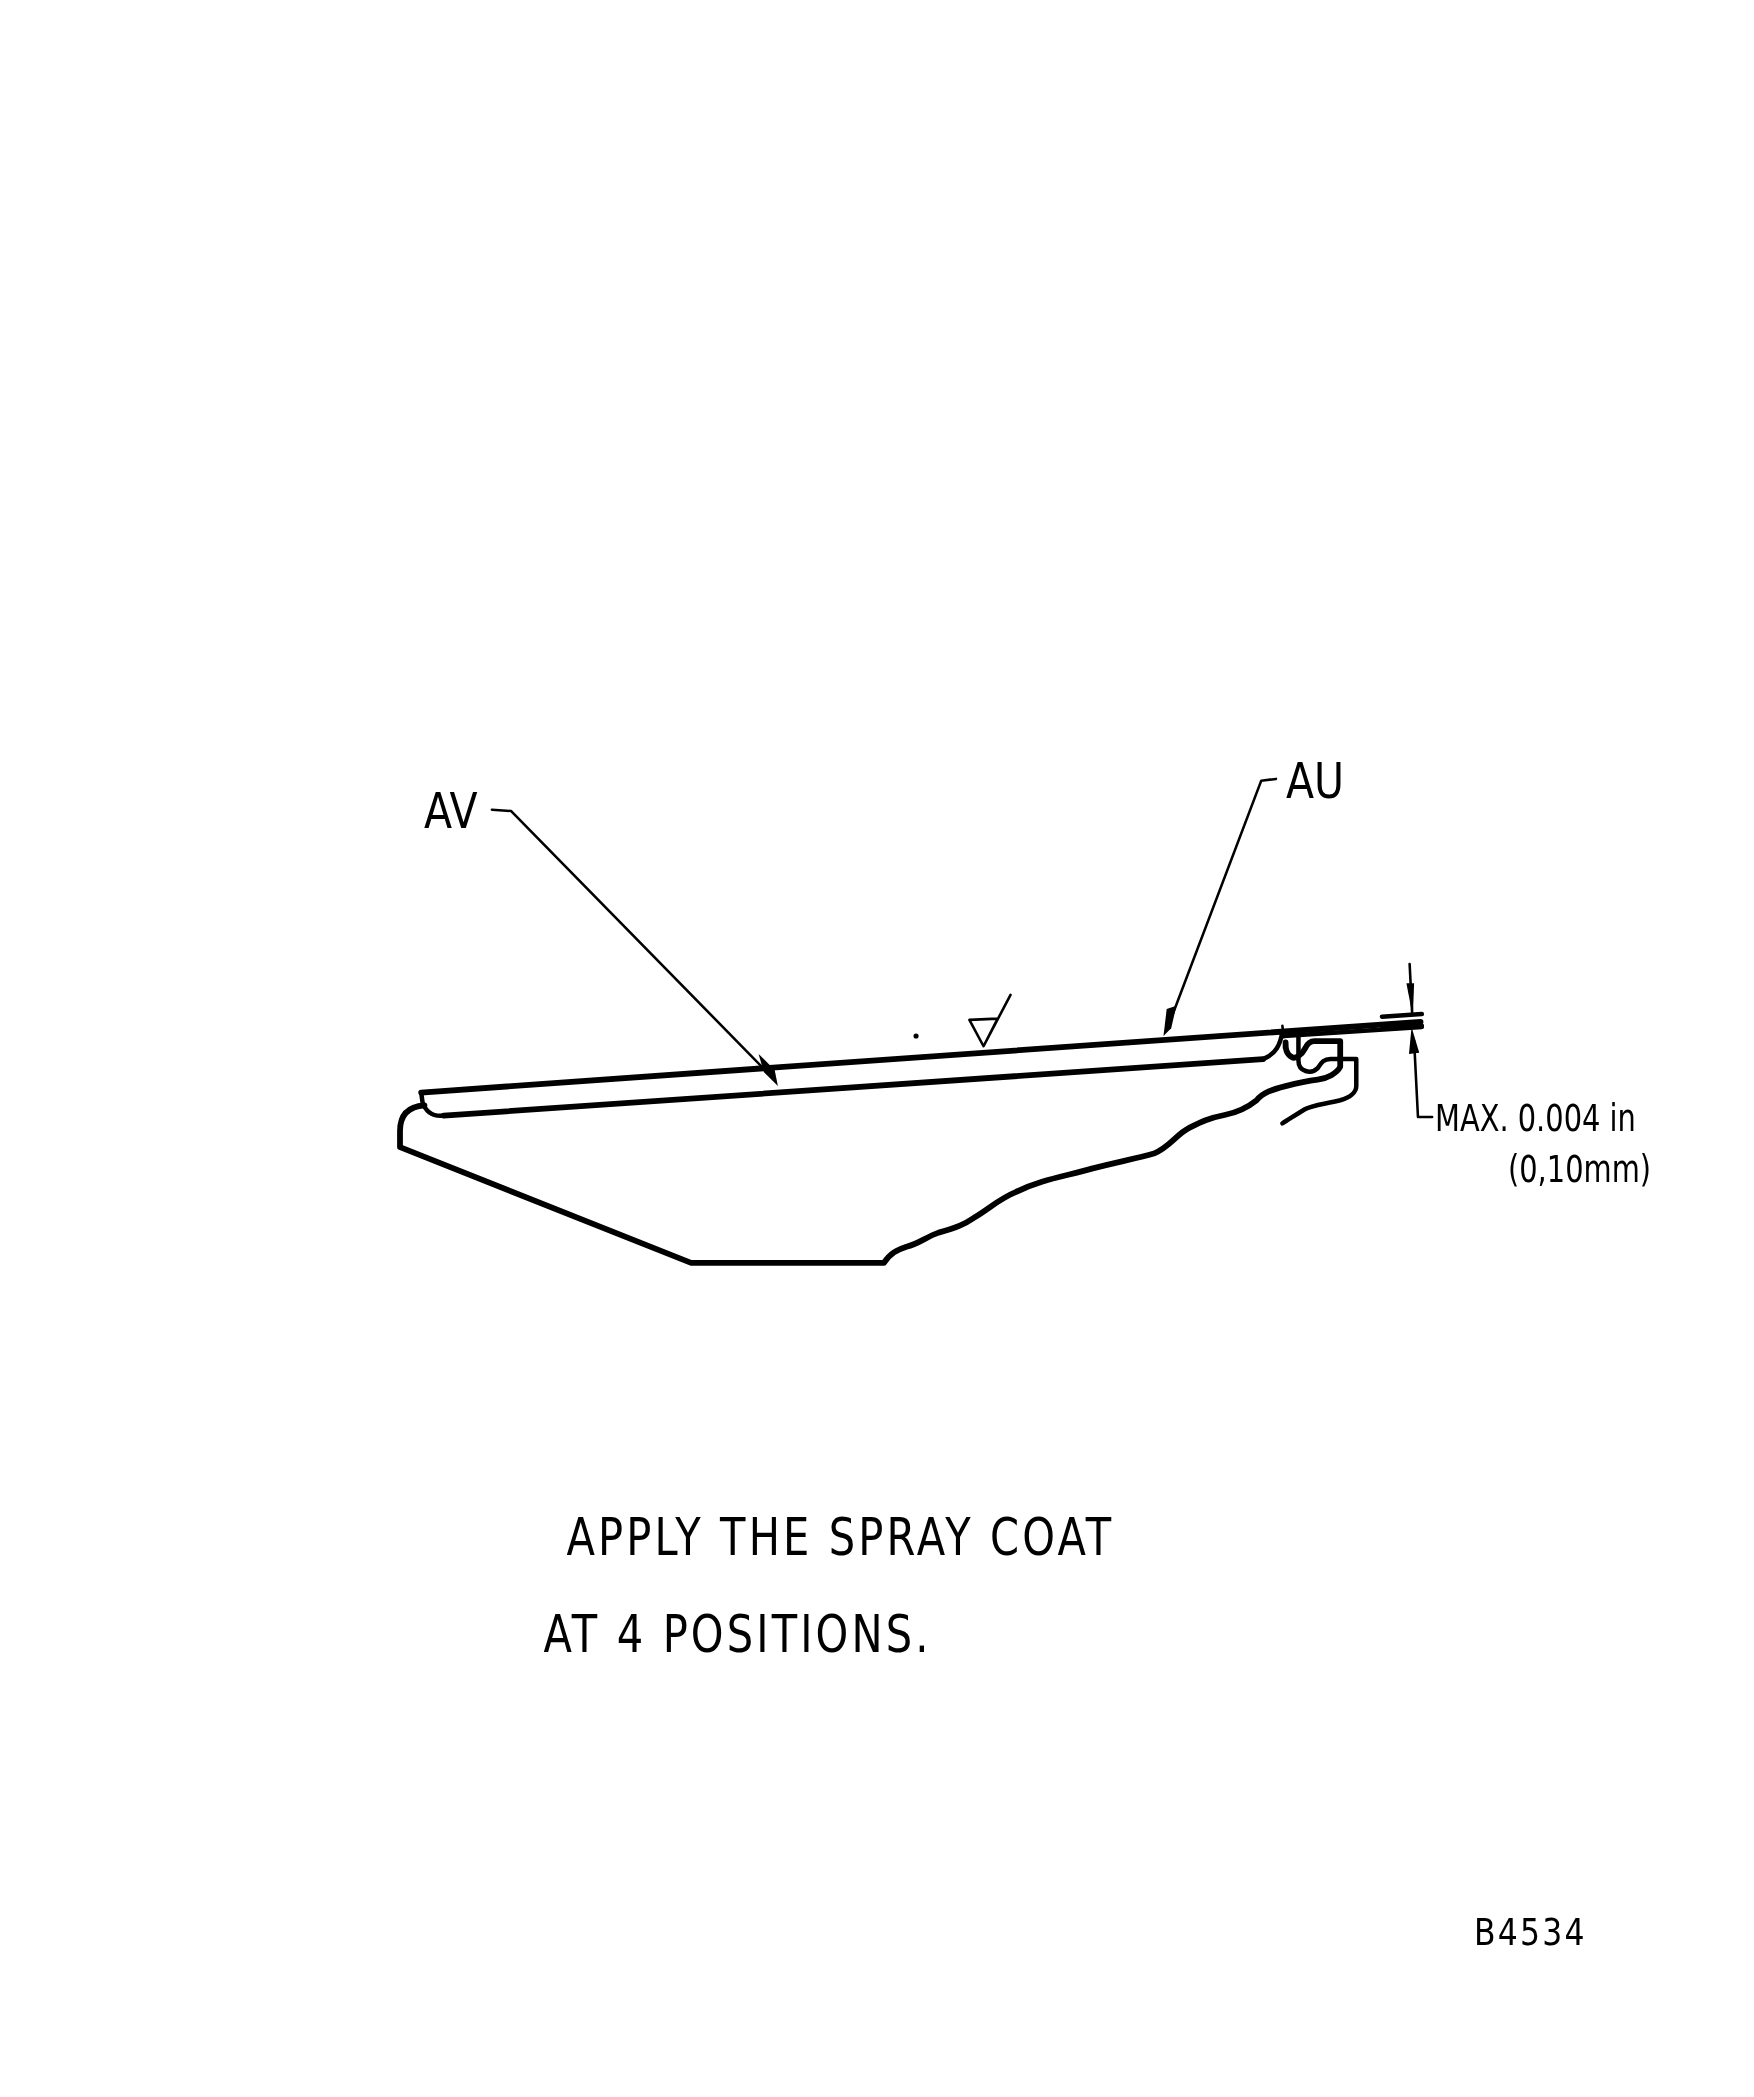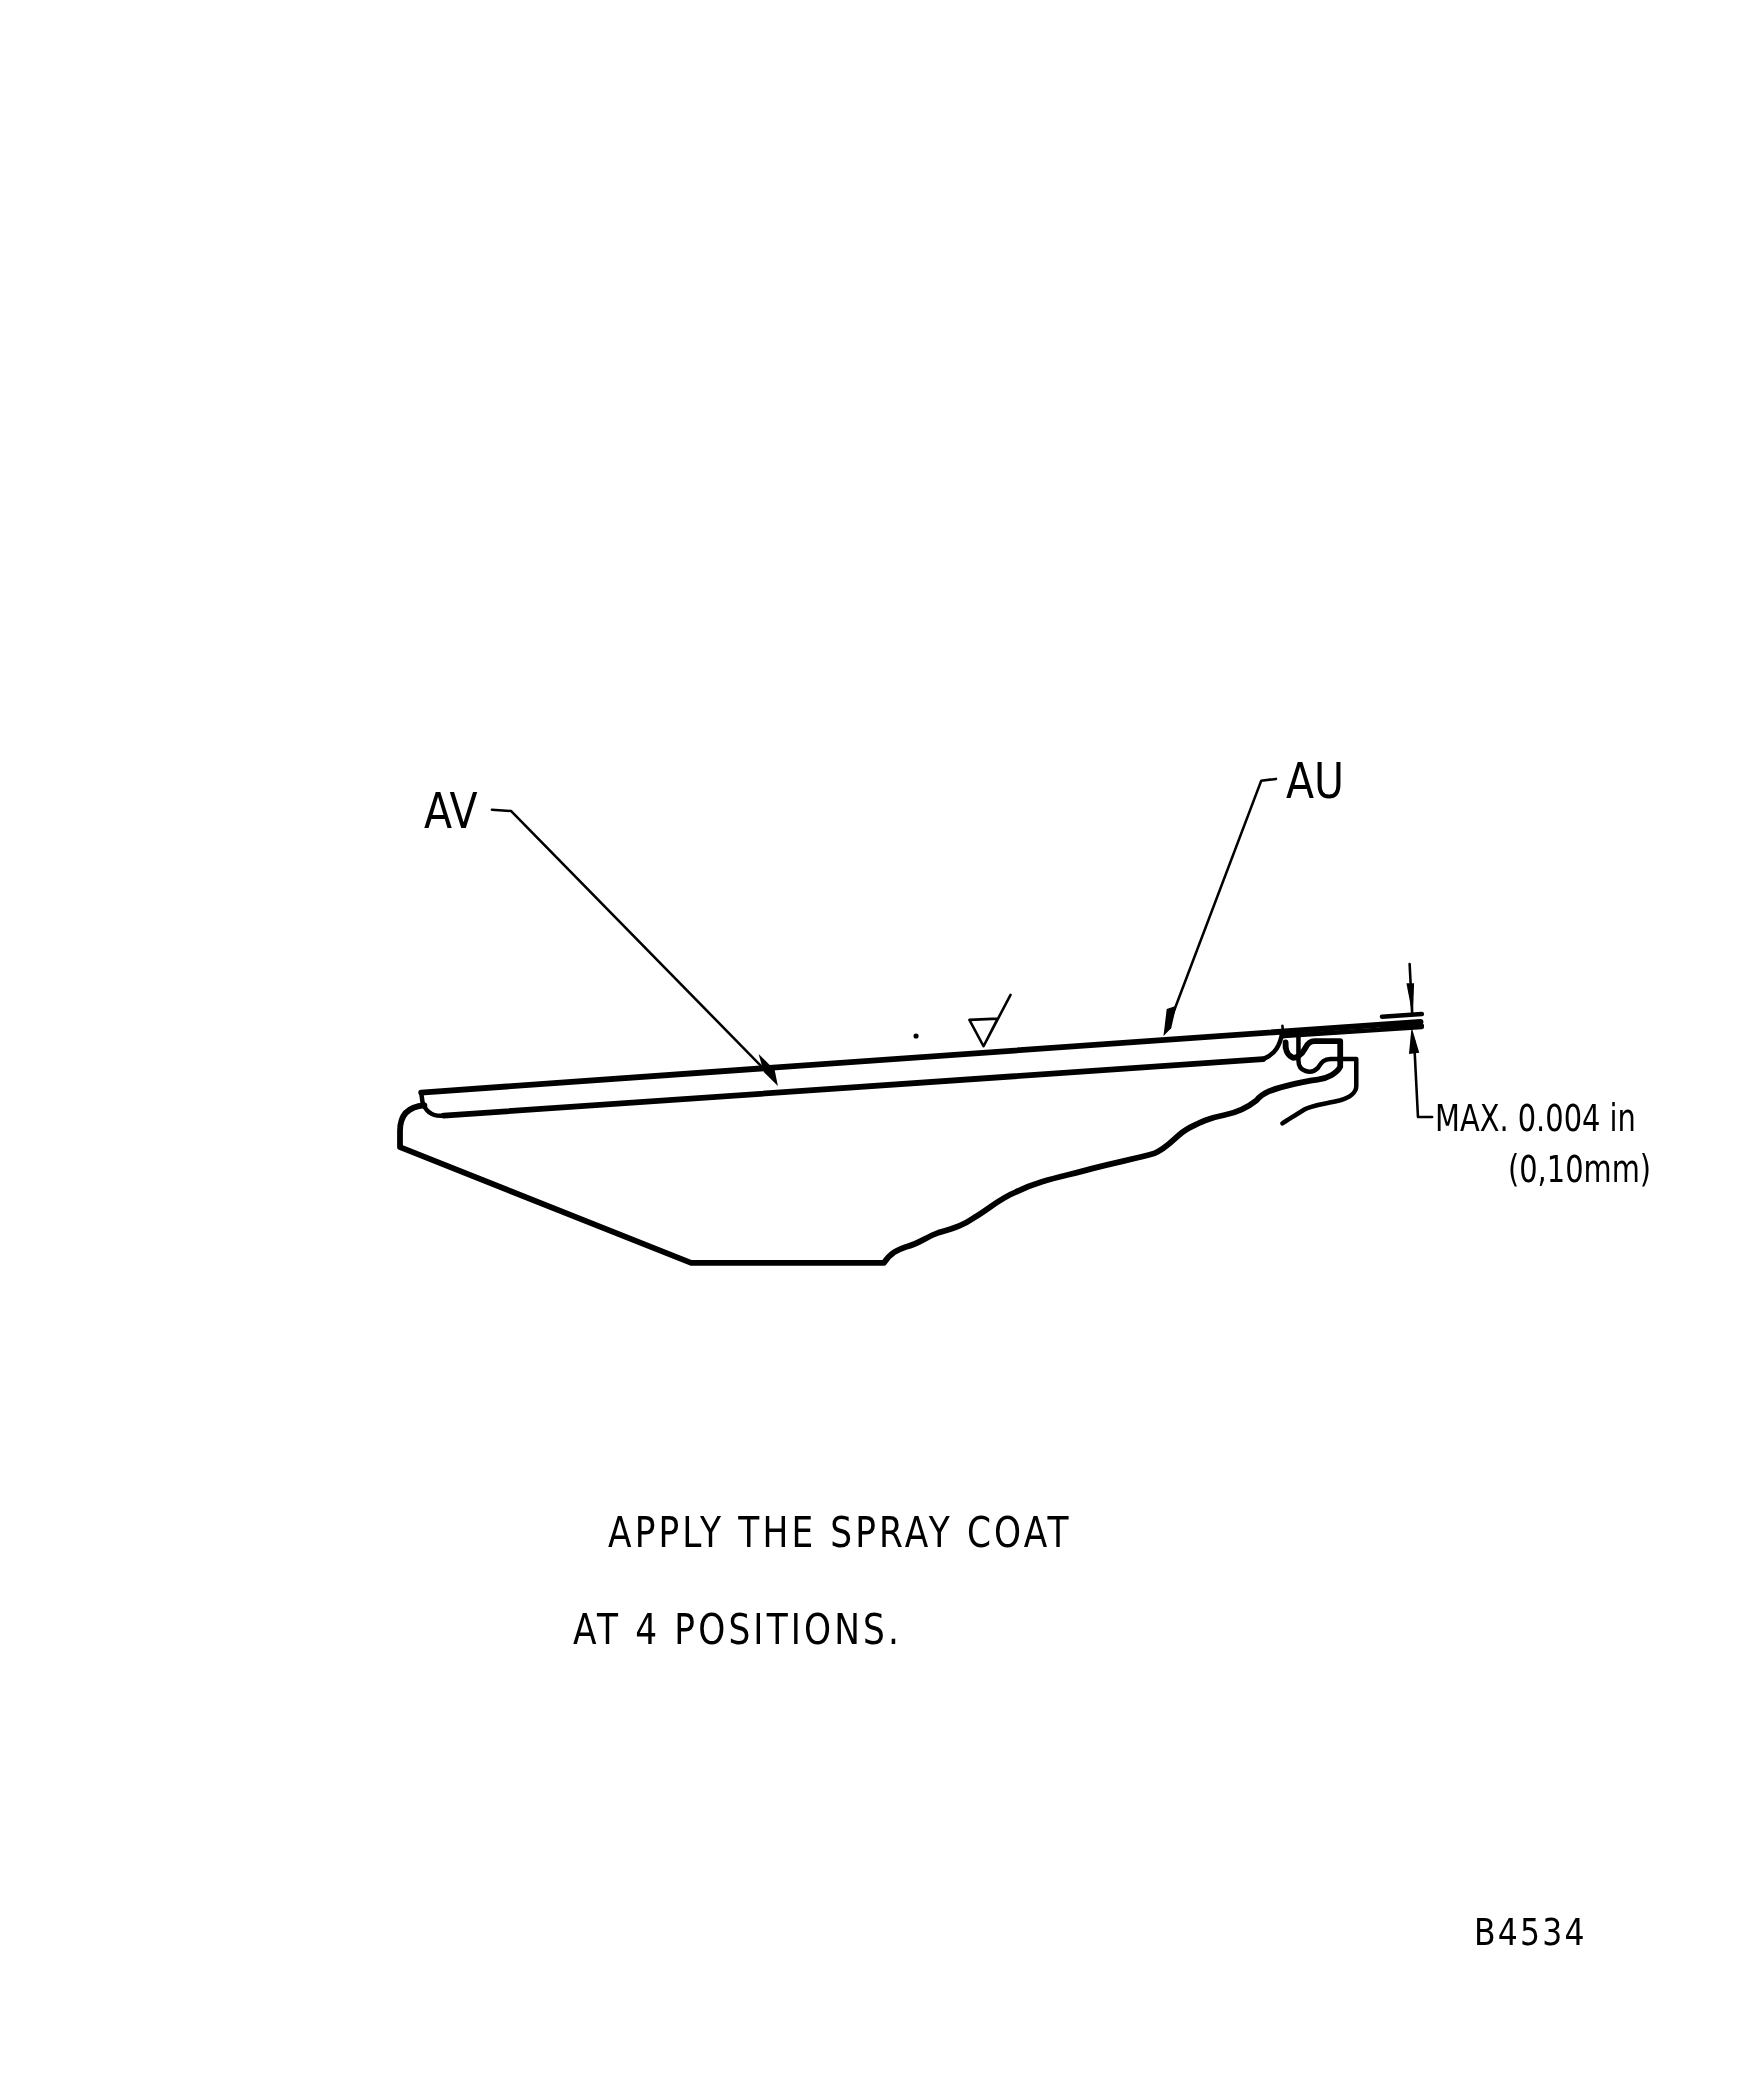--- a/index.html
+++ b/index.html
@@ -43,21 +43,21 @@
       transform: scaleX(0.78);
     }
     .caption {
       position: absolute;
       left: 0;
       width: 1468px;
       padding-left: 212px;
       box-sizing: border-box;
       text-align: center;
       font-family: "DejaVu Sans", "Liberation Sans", sans-serif;
-      font-size: 43px;
+      font-size: 52px;
       letter-spacing: 3.9px;
       line-height: 1;
     }
     .caption span {
       display: inline-block;
       transform: scaleX(0.8);
     }
     .figid {
       font-size: 37px;
       letter-spacing: 2.6px;

